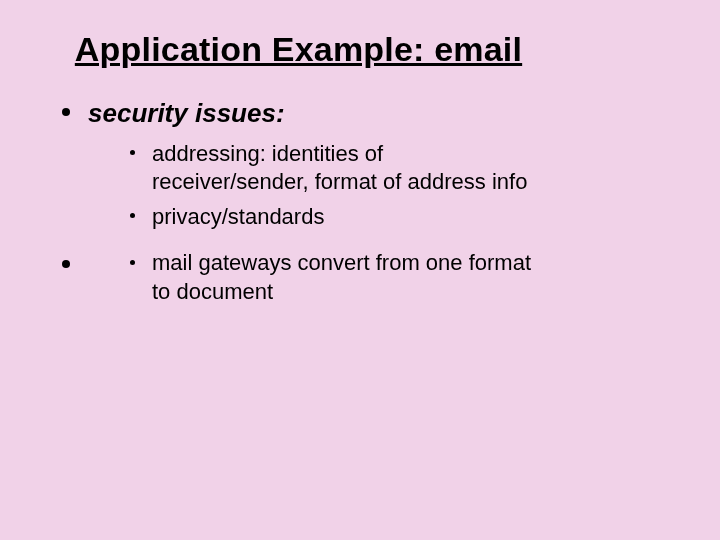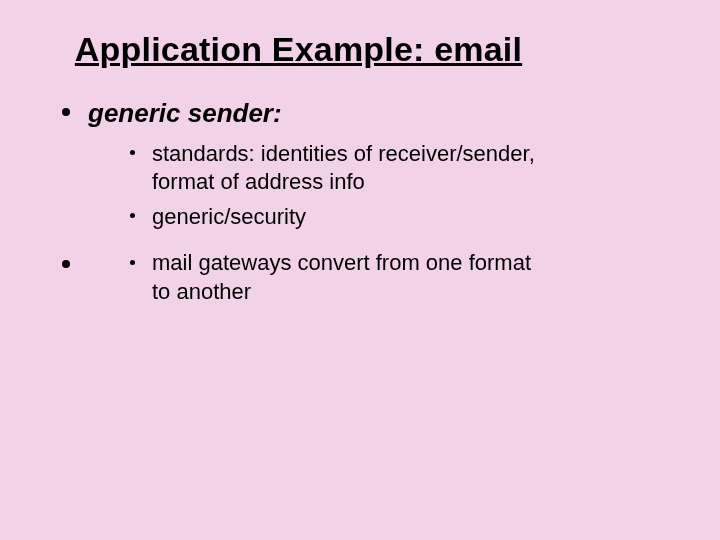--- a/index.html
+++ b/index.html
@@ -79,27 +79,27 @@
 </style>
 </head>
 <body>
 
 <div class="slide">
   <h1 class="title">Application Example: email</h1>
 
   <ul class="level1">
 
     <li>
-      <span class="subhead">generic sender:</span>
+      <span class="subhead">security issues:</span>
       <ul class="level2">
-        <li>standards: identities of receiver/sender, format of address info</li>
-        <li>generic/security</li>
+        <li>addressing: identities of receiver/sender, format of address info</li>
+        <li>privacy/standards</li>
       </ul>
     </li>
 
     <li>
       <ul class="level2">
-        <li>mail gateways convert from one format to another</li>
+        <li>mail gateways convert from one format to document</li>
       </ul>
     </li>
 
   </ul>
 </div>
 
 </body></html>

